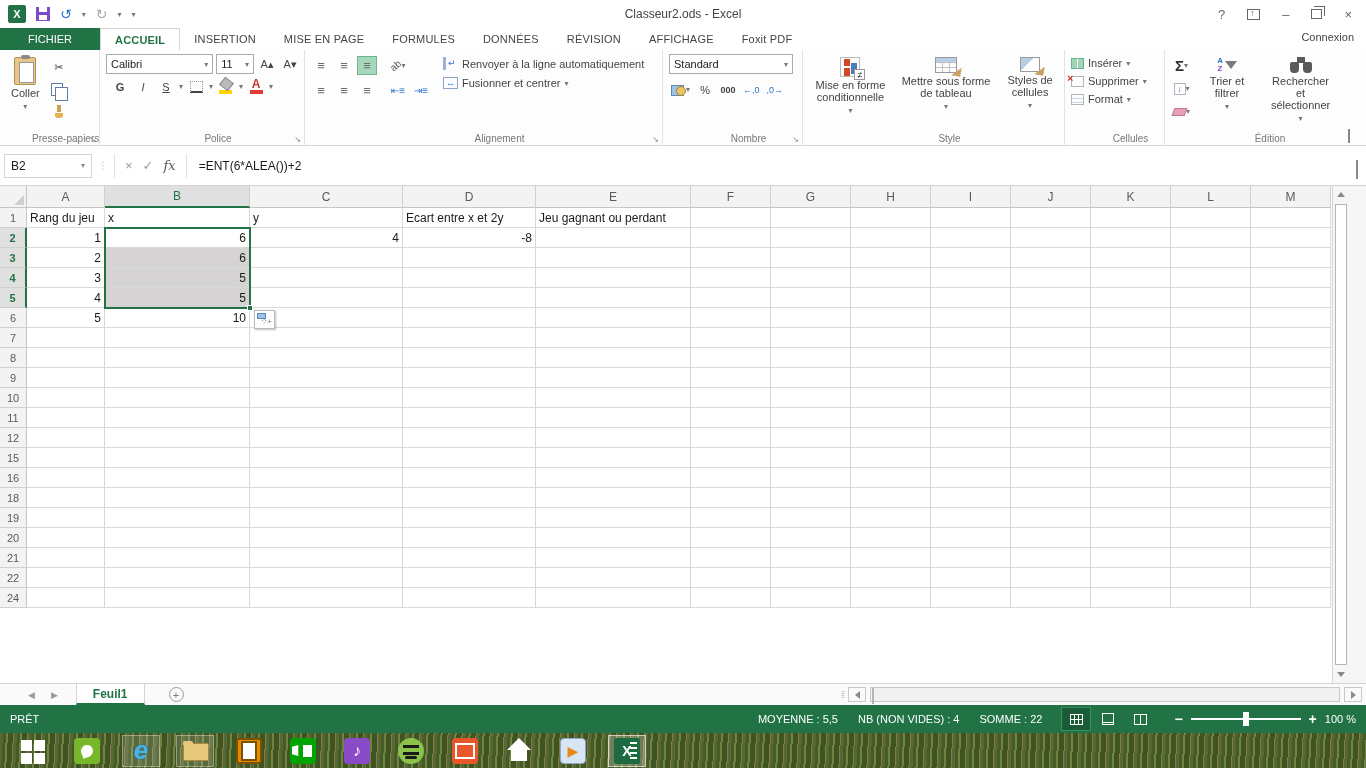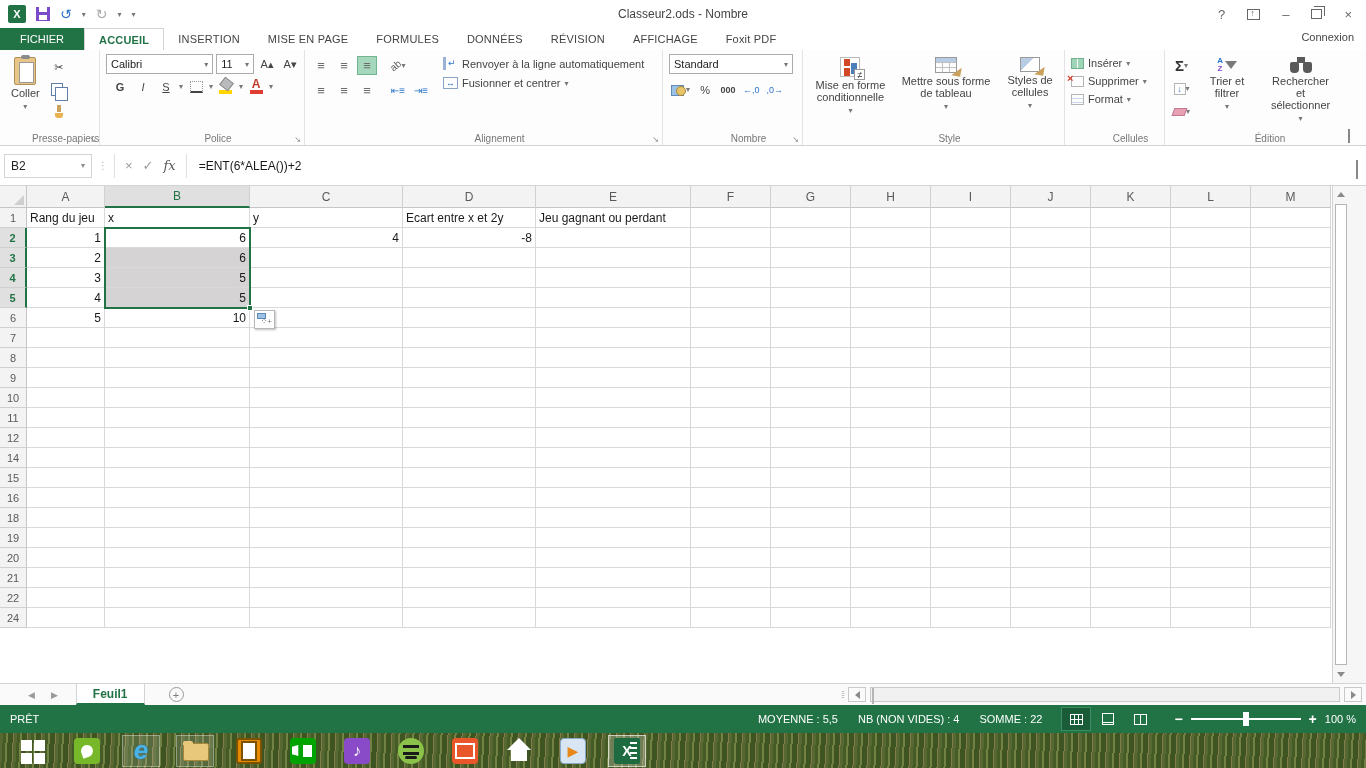--- a/index.html
+++ b/index.html
@@ -18,21 +18,21 @@
   .glyph-btn.dim { color:#aaa; }
   .title-center { position:absolute; left:0; right:0; text-align:center; font-size:12px; color:#444; pointer-events:none; }
   .win-controls { margin-left:auto; display:flex; align-items:center; gap:22px; padding-right:14px; color:#666; font-size:13px; }
   .restore-ic { width:11px; height:10px; border:1px solid #666; position:relative; background:#fff; }
   .restore-ic::before { content:""; position:absolute; left:2px; top:-4px; width:10px; height:9px; border:1px solid #666; border-bottom:0; border-left:0; }
   .ribbonopts-ic { width:13px; height:11px; border:1px solid #666; position:relative; }
   .ribbonopts-ic::before { content:"↑"; position:absolute; left:2px; top:-2px; font-size:9px; color:#666; }
 
   
   .tabrow { height:22px; background:#fff; display:flex; align-items:stretch; font-size:11px; position:relative; }
-  .tab-file { background:#217346; color:#fff; padding:0 20px; display:flex; align-items:center; }
+  .tab-file { background:#217346; color:#fff; padding:0 28px; display:flex; align-items:center; }
   .rtab { padding:0 14px; display:flex; align-items:center; color:#444; letter-spacing:.2px; }
   .rtab.active { color:#217346; background:#fff; border:1px solid #d4d4d4; border-bottom:0; font-weight:bold; }
   .connexion { position:absolute; right:12px; top:3px; font-size:11px; color:#444; }
 
   
   .ribbon { height:96px; background:#fdfdfd; border-bottom:1px solid #d4d4d4; display:flex; position:relative; font-size:11px; }
   .rgroup { position:relative; padding:4px 4px 14px 6px; border-right:1px solid #e3e3e3; display:flex; gap:4px; }
   .rgroup-label { position:absolute; bottom:1px; left:0; right:0; text-align:center; font-size:10px; color:#777; white-space:nowrap;margin-left:32px; }
   .launcher { position:absolute; bottom:1px; right:3px; font-size:8px; color:#888; }
   .bigbtn { display:flex; flex-direction:column; align-items:center; justify-content:flex-start; gap:2px; padding:3px 5px; color:#444; text-align:center; line-height:12px; }
@@ -233,21 +233,21 @@
   <div class="titlebar">
     <div class="qat">
       <div class="xl-logo">X</div>
       <div class="save-ic"></div>
       <span class="glyph-btn">↺</span>
         <span class="dd">▾</span>
       <span class="glyph-btn dim">↻</span>
         <span class="dd">▾</span>
       <span class="dd">▾</span>
     </div>
-    <div class="title-center">Classeur2.ods - Nombre</div>
+    <div class="title-center">Classeur2.ods - Excel</div>
     <div class="win-controls">
       <span>?</span>
       <span class="ribbonopts-ic"></span>
       <span>–</span>
       <span class="restore-ic"></span>
       <span>×</span>
     </div>
   </div>
 
   <div class="tabrow">
@@ -706,36 +706,20 @@
           <div class="cell" style="width: 80px;"></div>
           <div class="cell" style="width: 80px;"></div>
           <div class="cell" style="width: 80px;"></div>
           <div class="cell" style="width: 80px;"></div>
           <div class="cell" style="width: 80px;"></div>
           <div class="cell" style="width: 80px;"></div>
           <div class="cell" style="width: 80px;"></div>
           <div class="cell" style="width: 80px;"></div>
         </div>
         <div class="grid-row">
-          <div class="row-h">14</div>
-          <div class="cell" style="width: 78px;"></div>
-          <div class="cell" style="width: 145px;"></div>
-          <div class="cell" style="width: 153px;"></div>
-          <div class="cell" style="width: 133px;"></div>
-          <div class="cell" style="width: 155px;"></div>
-          <div class="cell" style="width: 80px;"></div>
-          <div class="cell" style="width: 80px;"></div>
-          <div class="cell" style="width: 80px;"></div>
-          <div class="cell" style="width: 80px;"></div>
-          <div class="cell" style="width: 80px;"></div>
-          <div class="cell" style="width: 80px;"></div>
-          <div class="cell" style="width: 80px;"></div>
-          <div class="cell" style="width: 80px;"></div>
-        </div>
-        <div class="grid-row">
           <div class="row-h">15</div>
           <div class="cell" style="width: 78px;"></div>
           <div class="cell" style="width: 145px;"></div>
           <div class="cell" style="width: 153px;"></div>
           <div class="cell" style="width: 133px;"></div>
           <div class="cell" style="width: 155px;"></div>
           <div class="cell" style="width: 80px;"></div>
           <div class="cell" style="width: 80px;"></div>
           <div class="cell" style="width: 80px;"></div>
           <div class="cell" style="width: 80px;"></div>

